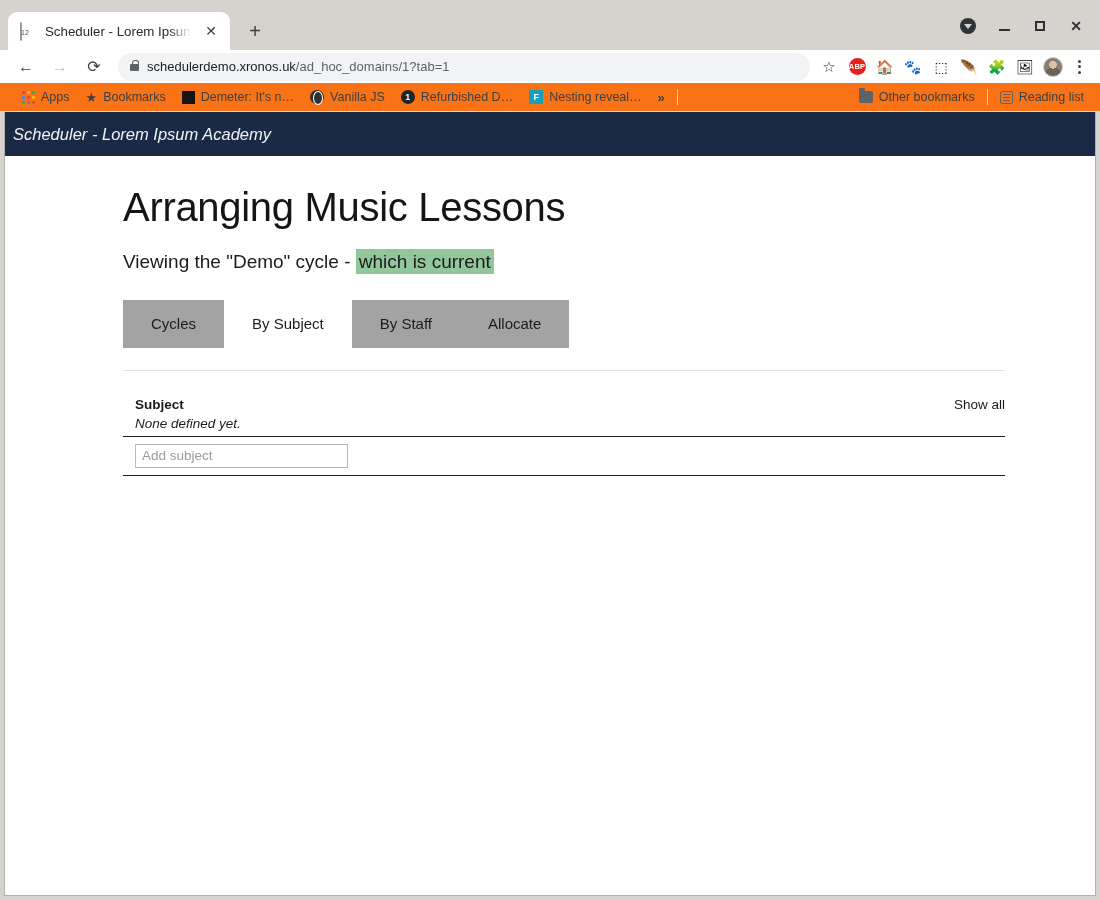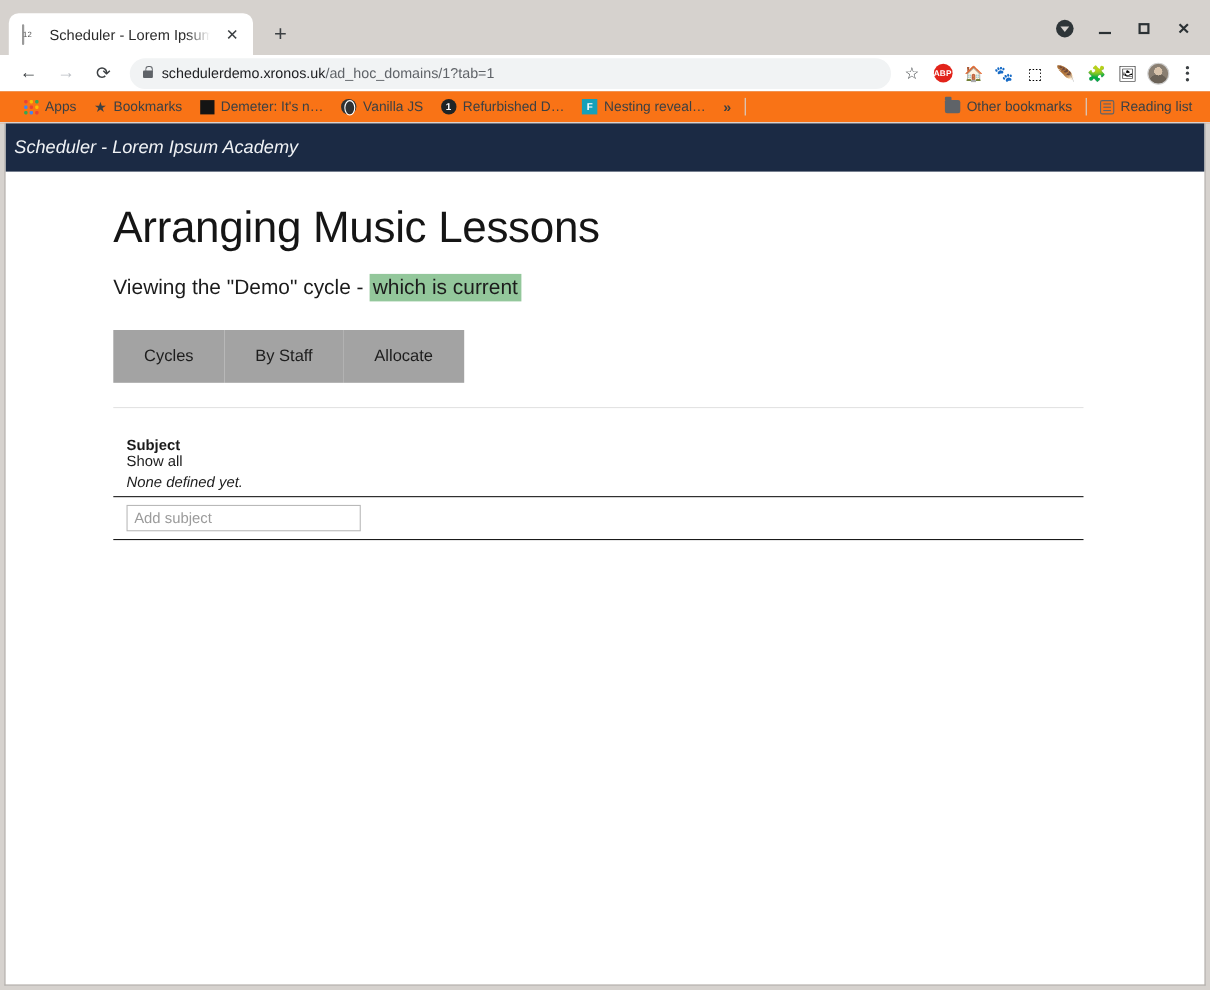--- a/index.html
+++ b/index.html
@@ -305,21 +305,21 @@
     gap: 8px;
   }
   .caret {
     width: 0; height: 0;
     border-left: 4.5px solid transparent;
     border-right: 4.5px solid transparent;
     border-top: 5px solid #a9b2c2;
   }
 
   
-  .content { padding: 0 0; }
+  .content { padding: 0 20px; }
   .inner { max-width: 990px; margin: 0 auto 0 98px; }
 
   h1.page-title {
     font-size: 40px;
     font-weight: 400;
     color: #151515;
     letter-spacing: -0.3px;
     margin: 28px 0 0 0;
     line-height: 1.15;
   }
@@ -351,23 +351,22 @@
   }
   .ptab.active { background: #ffffff; }
   .tab-underline {
     border-bottom: 1px solid #e3e3e3;
     width: 882px;
     margin-top: 22px;
   }
 
   .table-wrap { margin-top: 26px; width: 882px; }
   .trow {
-    display: flex; align-items: flex-start; justify-content: space-between;
+    display: flex; align-items: flex-end; justify-content: space-between;
     padding: 0 0 0 12px;
-    flex-direction: column;
   }
   .th {
     font-size: 13.5px;
     font-weight: bold;
     color: #1b1b1b;
   }
   .showall {
     font-size: 13.5px;
     color: #1b1b1b;
     padding-right: 0;
@@ -522,20 +521,21 @@
         <div class="inner">
 
           <h1 class="page-title">Arranging Music Lessons</h1>
 
           <div class="subtitle">
             <span>Viewing the "Demo" cycle - </span><span class="hl">which is current</span>
           </div>
 
           <div class="tabbar">
             <div class="ptab">Cycles</div>
+            <div class="ptab active">By Subject</div>
             <div class="ptab">By Staff</div>
             <div class="ptab">Allocate</div>
           </div>
 
           <div class="tab-underline"></div>
 
           <div class="table-wrap">
             <div class="trow">
               <span class="th">Subject</span>
               <span class="showall">Show all</span>

